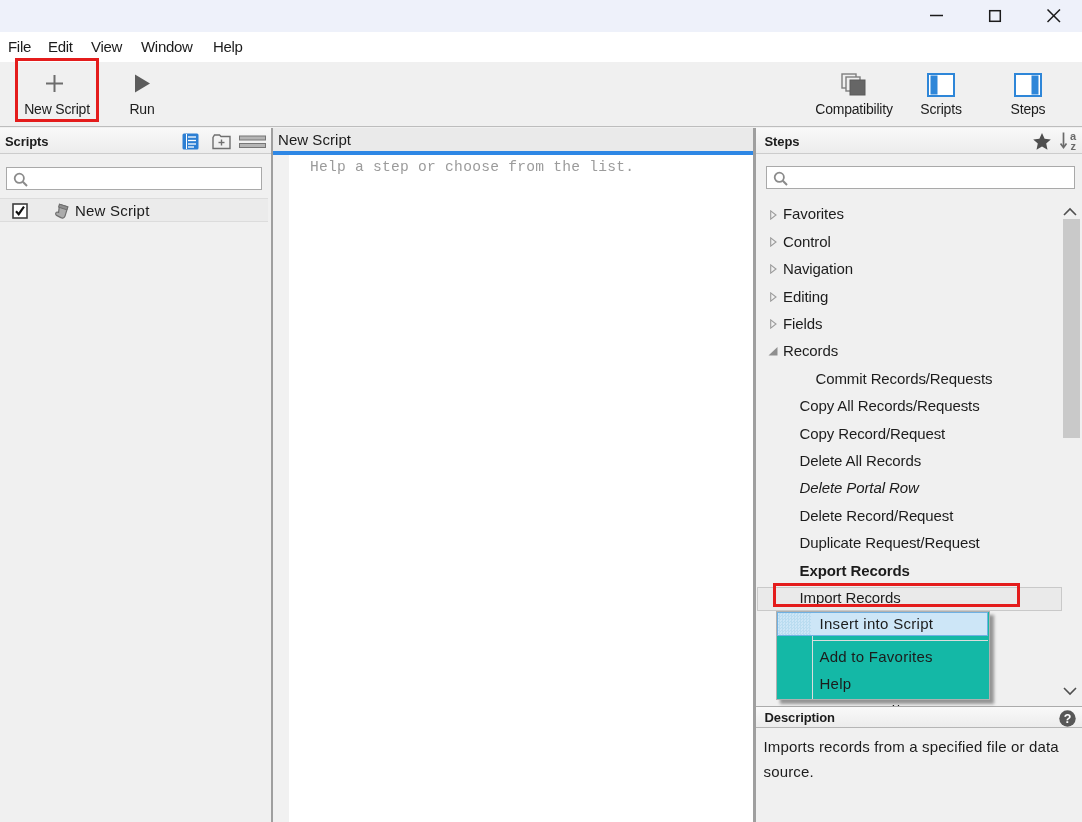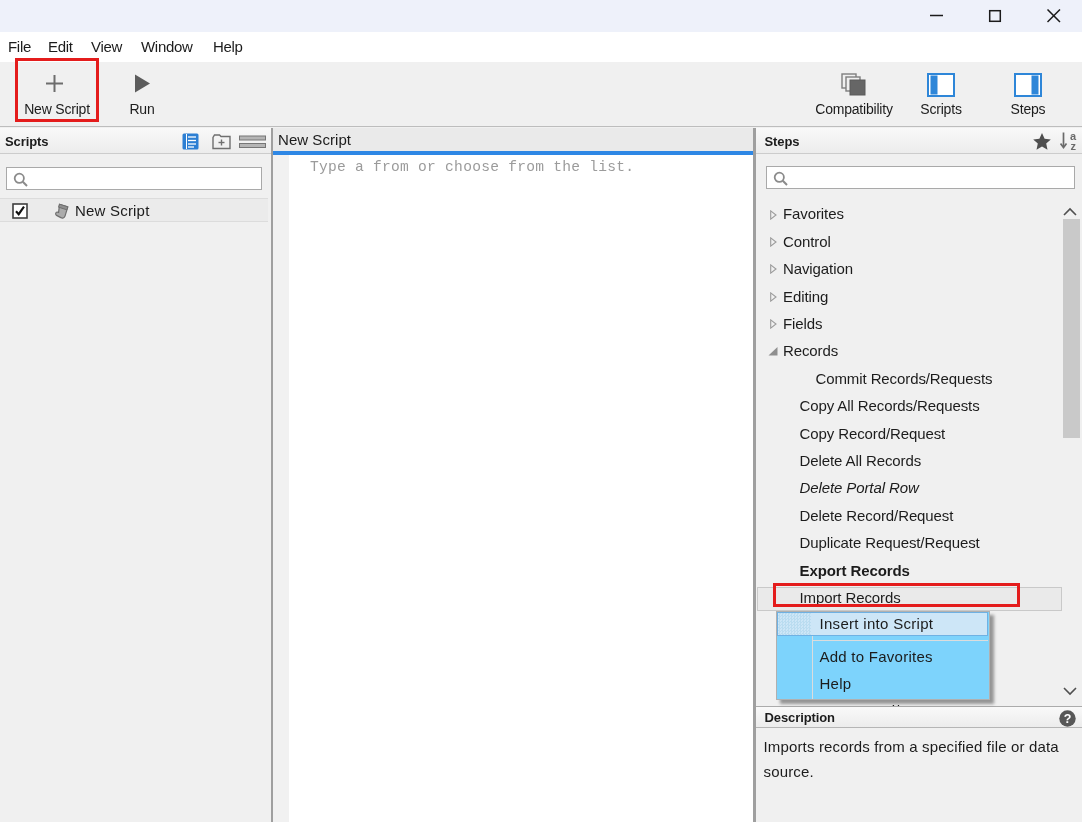--- a/index.html
+++ b/index.html
@@ -115,21 +115,21 @@
     <div class="abs" style="left:75px;top:0;height:23px;line-height:24px;font-size:15px;letter-spacing:0.2px;">New Script</div>
   </div>
 </div>
 
 <div class="abs" style="left:273px;top:128px;width:481px;height:694px;background:#ffffff;">
   <div class="abs" style="left:0;top:0;width:481px;height:23px;background:#eaeaea;">
     <div class="abs" style="left:5px;top:0;height:23px;line-height:24px;font-size:15px;letter-spacing:0.05px;">New Script</div>
   </div>
   <div class="abs" style="left:0;top:23px;width:481px;height:4px;background:#2e87e5;"></div>
   <div class="abs" style="left:0;top:27px;width:16px;height:667px;background:#f1f1f1;"></div>
-  <div class="abs" style="left:37px;top:27px;height:24px;line-height:24px;font-family:'Liberation Mono',monospace;font-size:14.6px;letter-spacing:0.25px;color:#9b9b9b;white-space:pre;">Type a from or choose from the list.</div>
+  <div class="abs" style="left:37px;top:27px;height:24px;line-height:24px;font-family:'Liberation Mono',monospace;font-size:14.6px;letter-spacing:0.25px;color:#9b9b9b;white-space:pre;">Help a step or choose from the list.</div>
 </div>
 
 <div class="abs" style="left:271px;top:128px;width:2px;height:694px;background:#9f9f9f;"></div>
 <div class="abs" style="left:753px;top:128px;width:2.5px;height:694px;background:#9f9f9f;"></div>
 
 <div class="abs" style="left:755.5px;top:128px;width:326.5px;height:694px;background:#f0f0f0;overflow:hidden;">
 <div class="abs" style="left:0;top:0;width:327px;height:694px;" id="rp">
   <div class="abs panelheader" style="left:0;top:0;width:327px;height:26px;">
     <div class="abs ph-title" style="left:9px;top:0;height:26px;line-height:27px;">Steps</div>
 
@@ -205,21 +205,21 @@
     <div class="abs" style="left:8px;top:26.5px;width:302px;font-size:15px;letter-spacing:0.15px;line-height:25px;">Imports records from a specified file or data source.</div>
     <div class="abs panelheader" style="left:0;top:0;width:327px;height:21px;border-bottom:1px solid #b5b5b5;">
       <div class="abs ph-title" style="left:9px;top:0;height:21px;line-height:22px;">Description</div>
       <svg class="abs" style="left:303px;top:2.5px;" width="17" height="17" viewBox="0 0 17 17">
         <circle cx="8.5" cy="8.5" r="8.2" fill="#575757"></circle>
         <text x="8.5" y="13" font-size="12.5" font-weight="bold" fill="#ffffff" text-anchor="middle" font-family="Liberation Sans">?</text>
       </svg>
     </div>
   </div>
 
-  <div class="abs" style="left:20px;top:482.5px;width:214px;height:89px;background:#7dd3fc;border:1px solid #b0b0b0;box-shadow:4px 4px 3px rgba(0,0,0,0.38);">
+  <div class="abs" style="left:20px;top:482.5px;width:214px;height:89px;background:#14b8a6;border:1px solid #b0b0b0;box-shadow:4px 4px 3px rgba(0,0,0,0.38);">
     <div class="abs" style="left:35px;top:0;width:1px;height:87px;background:#dcdcdc;"></div>
     <div class="abs" style="left:0.5px;top:0.5px;width:211px;height:23.5px;background:#cde6f7;border:1px solid #6fb1e3;">
       <div class="abs" style="left:0;top:0;width:33px;height:22px;background:repeating-conic-gradient(#badcf0 0 25%, #cde6f7 0 50%) 0 0/3px 3px;"></div>
     </div>
     <div class="abs" style="left:43px;top:0.5px;height:23px;line-height:23px;font-size:15px;letter-spacing:0.3px;">Insert into Script</div>
     <div class="abs" style="left:36px;top:28px;width:175px;height:1px;background:#dcdcdc;"></div>
     <div class="abs" style="left:43px;top:33.5px;height:23px;line-height:23px;font-size:15px;letter-spacing:0.25px;">Add to Favorites</div>
     <div class="abs" style="left:43px;top:60.5px;height:23px;line-height:23px;font-size:15px;letter-spacing:0.25px;">Help</div>
   </div>
 </div>

